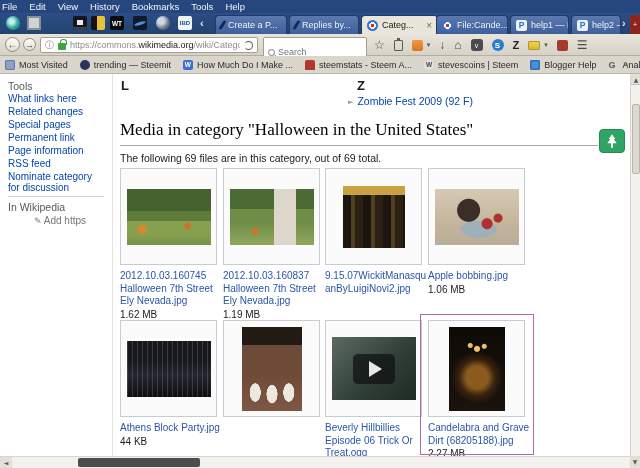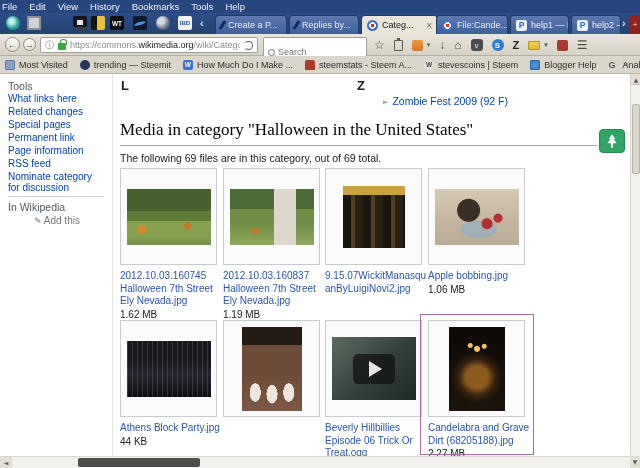--- a/index.html
+++ b/index.html
@@ -104,21 +104,21 @@
              color:#202122; }
   #side-divider { position:absolute; left:112px; top:0; width:1px; height:382px; background:#e3e3e0; }
 
   .side-h { position:absolute; left:8px; font-size:10.5px; color:#54595d; }
   .side-link { position:absolute; left:8px; width:96px; font-size:10px; color:#0645ad; line-height:10.5px; }
   #side-rule { position:absolute; left:8px; top:122px; width:96px; height:1px; background:#cdd1d5; }
   #addlinks { position:absolute; left:34px; top:141px; font-size:10px; color:#72777d; }
   #addlinks .pencil { font-family:"DejaVu Sans",sans-serif; font-size:9px; color:#72777d; }
 
   .letter { position:absolute; font-size:13px; font-weight:bold; color:#1a1a1a; }
-  #zombie-row { position:absolute; left:383px; top:21px; font-size:10.5px; }
+  #zombie-row { position:absolute; left:348px; top:21px; font-size:10.5px; }
   #zombie-row .bullet { color:#9aa0a6; font-size:7px; font-family:"DejaVu Sans",sans-serif; vertical-align:1px; }
   #zombie-row a { color:#0645ad; text-decoration:none; margin-left:4px; }
 
   #page-h1 { position:absolute; left:120px; top:46px; width:478px; font-family:"Liberation Serif",serif;
              font-size:17px; color:#000; border-bottom:1px solid #a2a9b1; padding-bottom:5px; font-weight:normal; }
   #fastcci { position:absolute; left:599px; top:55px; width:26px; height:24px; background:#30a465;
              border-radius:4px; border:1px solid #238a52; display:flex; align-items:center; justify-content:center; }
   #count-line { position:absolute; left:120px; top:78px; font-size:10.5px; }
 
   .gcell { position:absolute; width:97px; }
@@ -318,21 +318,21 @@
     <div class="side-h" style="top:6px">Tools</div>
     <div class="side-link" style="top:20px">What links here</div>
     <div class="side-link" style="top:33px">Related changes</div>
     <div class="side-link" style="top:46px">Special pages</div>
     <div class="side-link" style="top:59px">Permanent link</div>
     <div class="side-link" style="top:72px">Page information</div>
     <div class="side-link" style="top:85px">RSS feed</div>
     <div class="side-link" style="top:98px">Nominate category for discussion</div>
     <div id="side-rule"></div>
     <div class="side-h" style="top:127px">In Wikipedia</div>
-    <div id="addlinks"><span class="pencil">✎</span> <span>Add this</span></div>
+    <div id="addlinks"><span class="pencil">✎</span> <span>Add https</span></div>
 
     <div class="letter" style="left:121px; top:4px">L</div>
     <div class="letter" style="left:357px; top:4px">Z</div>
     <div id="zombie-row">
       <span class="bullet">►</span><a>Zombie Fest 2009 (92 F)</a>
     </div>
 
     <h1 id="page-h1">Media in category "Halloween in the United States"</h1>
     <div id="fastcci">
       <svg width="16" height="16" viewBox="0 0 24 24">

